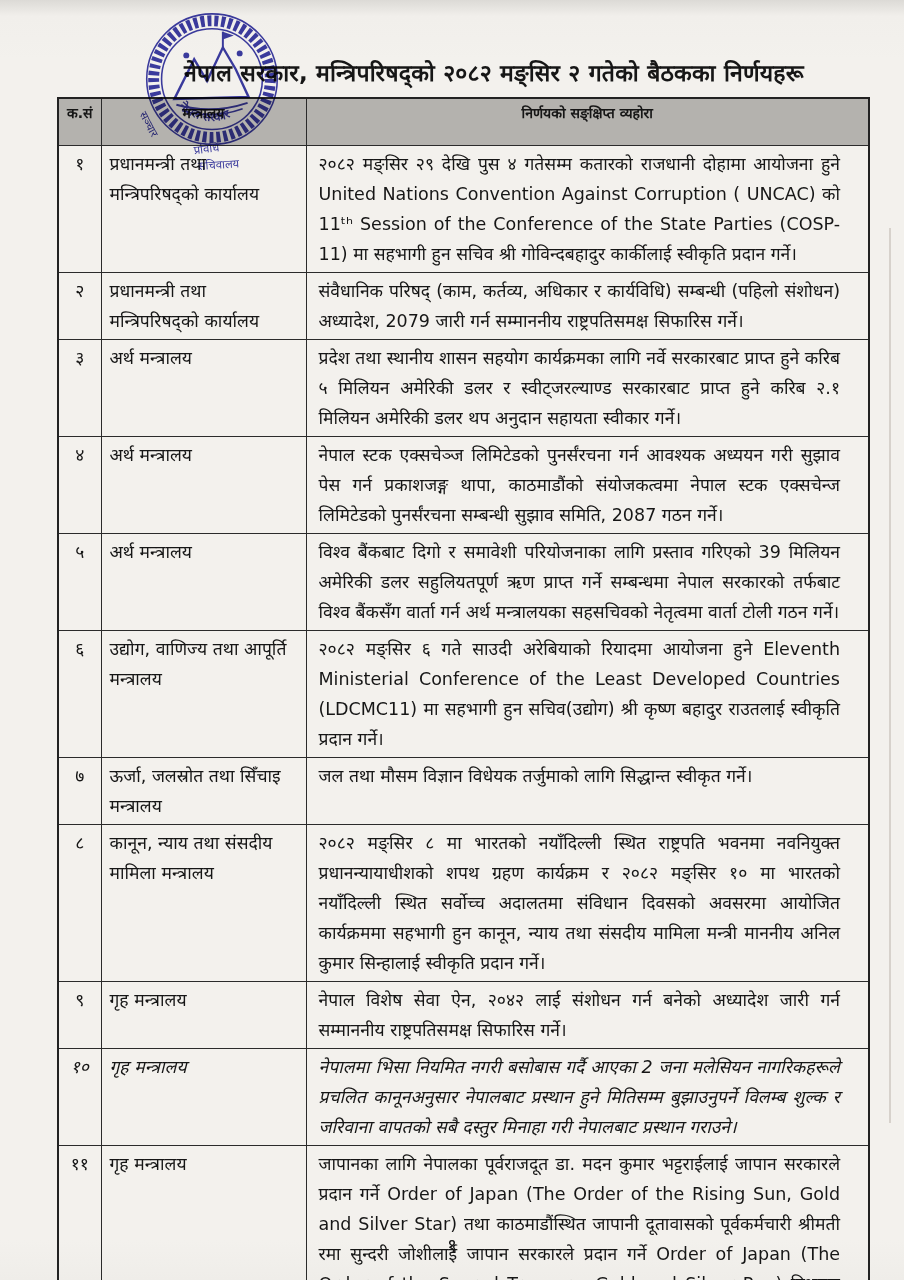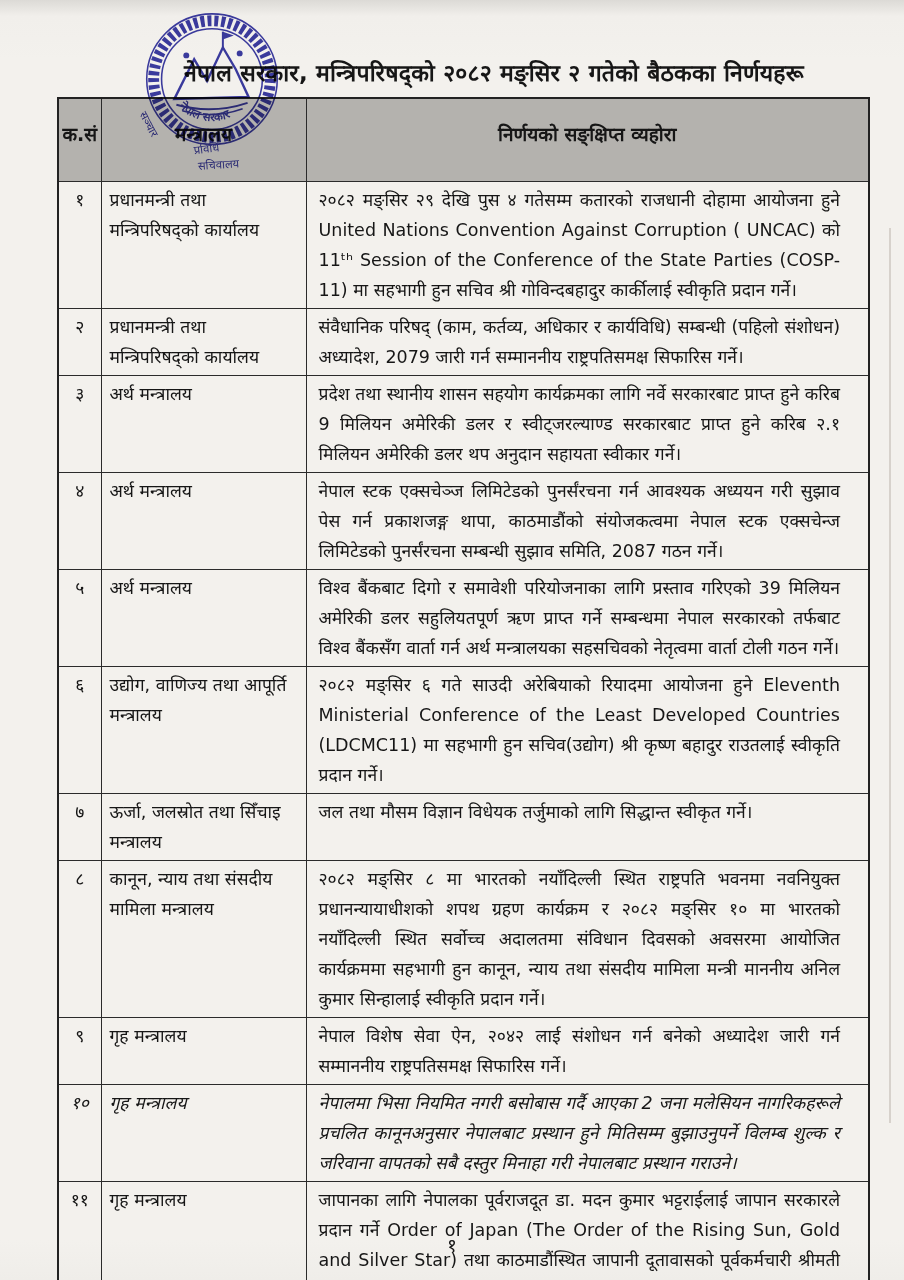--- a/index.html
+++ b/index.html
@@ -38,23 +38,23 @@
   table.decisions col.c1{width:43px;}
   table.decisions col.c2{width:205px;}
   table.decisions col.c3{width:563px;}
   table.decisions th, table.decisions td{
     border:1.6px solid #2b2b2b;
     vertical-align:top;
   }
   table.decisions{border:2.2px solid #222;}
   thead th{
     background:#b4b2ae;
-    font-size:19px;font-weight:bold;
+    font-size:14px;font-weight:bold;
     text-align:center;height:38px;
-    padding:22px 2px;
+    padding:4px 2px;
     vertical-align:middle;
   }
   thead tr{height:38px;}
   tbody tr:nth-child(1){height:127px;}
   tbody tr:nth-child(2){height:60px;}
   tbody tr:nth-child(3){height:93px;}
   tbody tr:nth-child(4){height:88px;}
   tbody tr:nth-child(5){height:89px;}
   tbody tr:nth-child(6){height:93px;}
   tbody tr:nth-child(7){height:67px;}
@@ -130,21 +130,21 @@
         <td class="dec">२०८२ मङ्सिर २९ देखि पुस ४ गतेसम्म कतारको राजधानी दोहामा आयोजना हुने United Nations Convention Against Corruption ( UNCAC) को 11ᵗʰ Session of the Conference of the State Parties (COSP-11) मा सहभागी हुन सचिव श्री गोविन्दबहादुर कार्कीलाई स्वीकृति प्रदान गर्ने।</td>
       </tr>
       <tr>
         <td class="sn">२</td>
         <td class="min">प्रधानमन्त्री तथा मन्त्रिपरिषद्को कार्यालय</td>
         <td class="dec">संवैधानिक परिषद् (काम, कर्तव्य, अधिकार र कार्यविधि) सम्बन्धी (पहिलो संशोधन) अध्यादेश, 2079 जारी गर्न सम्माननीय राष्ट्रपतिसमक्ष सिफारिस गर्ने।</td>
       </tr>
       <tr>
         <td class="sn">३</td>
         <td class="min">अर्थ मन्त्रालय</td>
-        <td class="dec">प्रदेश तथा स्थानीय शासन सहयोग कार्यक्रमका लागि नर्वे सरकारबाट प्राप्त हुने करिब 9 मिलियन अमेरिकी डलर र स्वीट्जरल्याण्ड सरकारबाट प्राप्त हुने करिब २.१ मिलियन अमेरिकी डलर थप अनुदान सहायता स्वीकार गर्ने।</td>
+        <td class="dec">प्रदेश तथा स्थानीय शासन सहयोग कार्यक्रमका लागि नर्वे सरकारबाट प्राप्त हुने करिब ५ मिलियन अमेरिकी डलर र स्वीट्जरल्याण्ड सरकारबाट प्राप्त हुने करिब २.१ मिलियन अमेरिकी डलर थप अनुदान सहायता स्वीकार गर्ने।</td>
       </tr>
       <tr>
         <td class="sn">४</td>
         <td class="min">अर्थ मन्त्रालय</td>
         <td class="dec">नेपाल स्टक एक्सचेञ्ज लिमिटेडको पुनर्संरचना गर्न आवश्यक अध्ययन गरी सुझाव पेस गर्न प्रकाशजङ्ग थापा, काठमाडौंको संयोजकत्वमा नेपाल स्टक एक्सचेन्ज लिमिटेडको पुनर्संरचना सम्बन्धी सुझाव समिति, 2087 गठन गर्ने।</td>
       </tr>
       <tr>
         <td class="sn">५</td>
         <td class="min">अर्थ मन्त्रालय</td>
         <td class="dec">विश्व बैंकबाट दिगो र समावेशी परियोजनाका लागि प्रस्ताव गरिएको 39 मिलियन अमेरिकी डलर सहुलियतपूर्ण ऋण प्राप्त गर्ने सम्बन्धमा नेपाल सरकारको तर्फबाट विश्व बैंकसँग वार्ता गर्न अर्थ मन्त्रालयका सहसचिवको नेतृत्वमा वार्ता टोली गठन गर्ने।</td>

